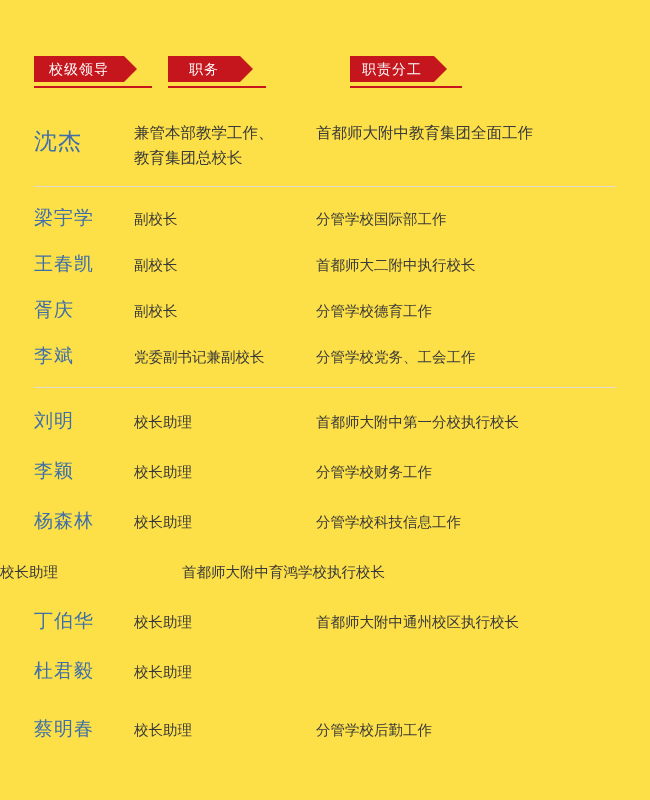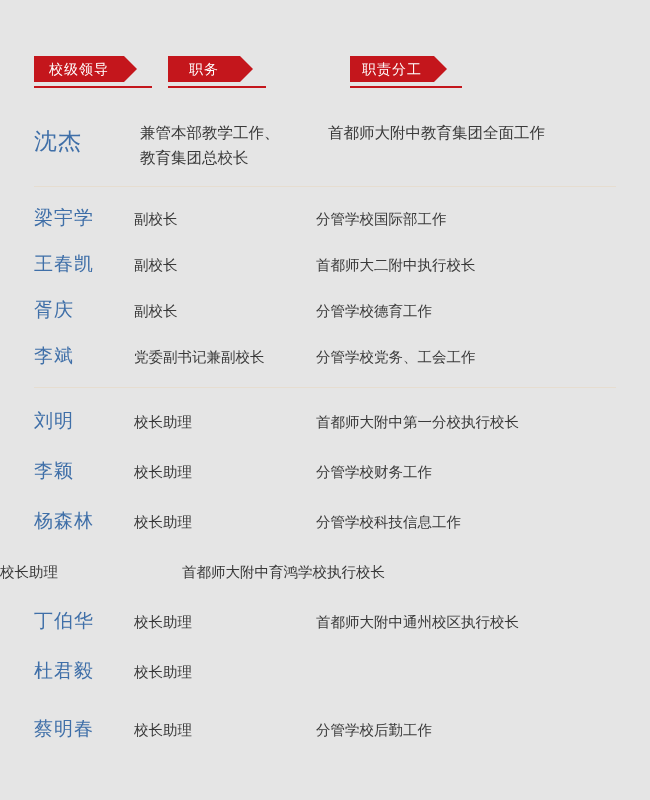--- a/index.html
+++ b/index.html
@@ -11,21 +11,21 @@
     height: 800px;
     background: #fefcf8;
     font-family: "Liberation Sans", sans-serif;
     color: #333;
     overflow: hidden;
   }
   .page {
     position: relative;
     width: 650px;
     height: 800px;
-    background: #e5e5e5;
+    background: #fde047;
     box-sizing: border-box;
   }
 
   
   .header-row {
     position: absolute;
     top: 56px;
     left: 0;
     width: 650px;
     height: 34px;
@@ -99,21 +99,21 @@
     box-sizing: border-box;
     font-size: 14.5px;
     color: #3a3a3a;
     line-height: 22px;
   }
   .line {
     display: block;
   }
 
   
-  .g1 .row { height: 78px; padding-top: 16px; gap: 6px; }
+  .g1 .row { height: 78px; padding-top: 16px; }
   .g1 .c-name { font-size: 23px; padding-top: 10px; }
   .g1 .c-title, .g1 .c-duty { font-size: 15.5px; line-height: 25px; padding-top: 4px; }
 
   
   .g2 .row { height: 46px; padding-top: 10px; }
   .g2 .c-name { font-size: 19px; padding-top: 0px; }
   .g2 .c-title, .g2 .c-duty { padding-top: 3px; }
 
   
   .g3 .row { height: 50px; padding-top: 12px; }

